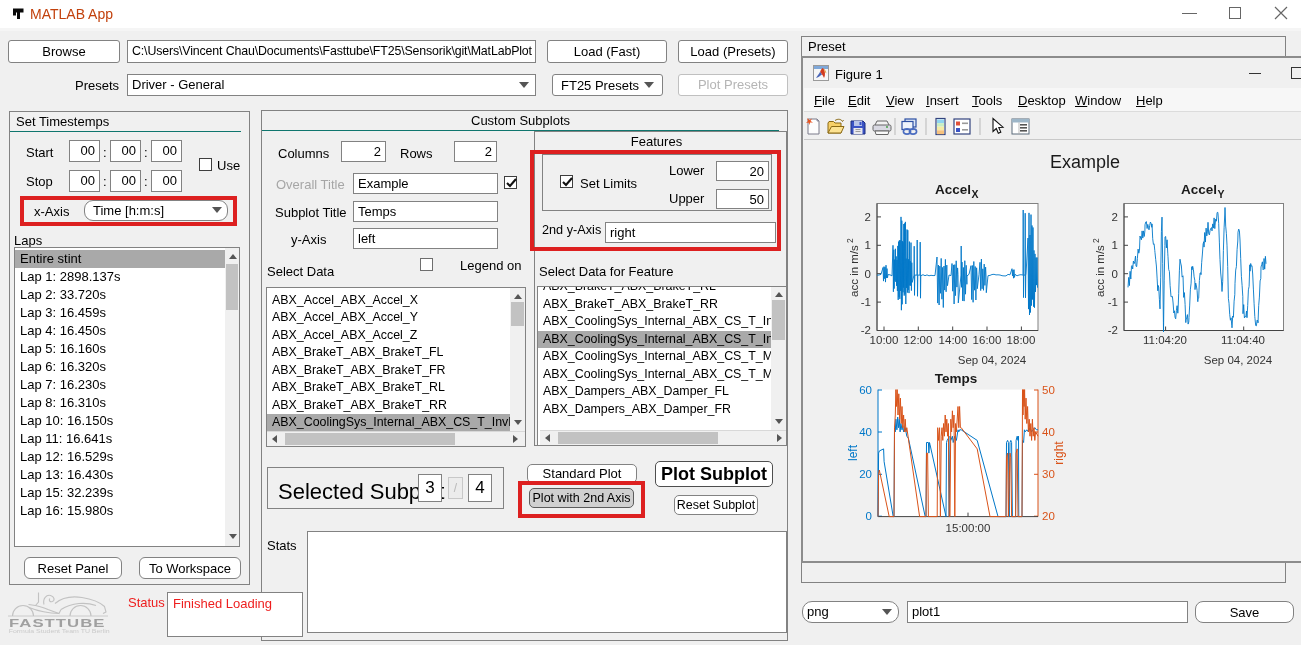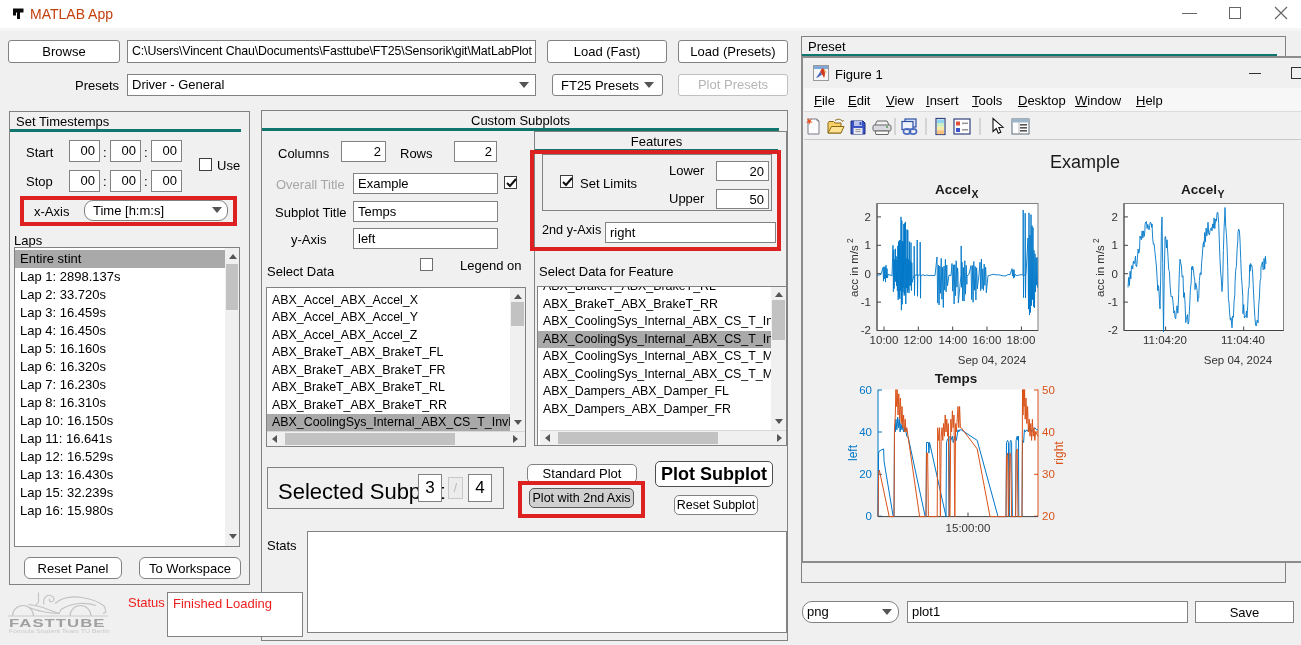--- a/index.html
+++ b/index.html
@@ -4,21 +4,21 @@
 <style>
 * { margin:0; padding:0; box-sizing:border-box; }
 html,body { width:1301px; height:645px; overflow:hidden; background:#f0f0f0;
   font-family:"Liberation Sans", sans-serif; font-size:13px; color:#000; }
 .abs { position:absolute; }
 .btn { position:absolute; background:#fff; border:1px solid #828282; border-radius:3px;
   text-align:center; line-height:21px; font-size:13px; }
 .inp { position:absolute; background:#fff; border:1px solid #828282; font-size:13px;
   padding:0 4px; line-height:20px; white-space:nowrap; overflow:hidden; }
 .panel { position:absolute; border:1px solid #828282; background:#f0f0f0; }
-.ptitle { position:absolute; left:0; top:0; right:8px; height:20px; border-bottom:3px solid #0f766e;
+.ptitle { position:absolute; left:0; top:0; right:8px; height:20px; border-bottom:1px solid #0f766e;
   font-size:13px; padding-left:6px; line-height:19px; }
 .lbl { position:absolute; font-size:13px; white-space:nowrap; }
 .cb { position:absolute; width:13px; height:13px; background:#fff; border:1px solid #6e6e6e; }
 .cbk { position:absolute; width:13px; height:13px; background:#fff; border:1px solid #3e3e3e; }
 .cbk svg { position:absolute; left:0px; top:1px; }
 .redbox { position:absolute; border:4px solid #dd2020; }
 .lrow { height:18.05px; line-height:18.05px; padding-left:5px; font-size:13px; white-space:nowrap; overflow:hidden; }
 .lrow2 { height:17.5px; line-height:17.5px; padding-left:5px; font-size:12.4px; white-space:nowrap; overflow:hidden; }
 .sel { background:#a9a9a9; }
 .sb { position:absolute; background:#f0f0f0; }
@@ -217,21 +217,21 @@
 
 <div class="lbl" style="left:267px;top:538px;">Stats</div>
 <div class="abs" style="left:307px;top:531px;width:480px;height:102px;background:#fff;border:1px solid #828282;"></div>
 
 <div class="panel" style="left:801px;top:36px;width:485px;height:547px;">
   <div class="ptitle">Preset</div>
 </div>
 <div class="inp" style="left:802px;top:601px;width:97px;height:22px;border-radius:10px;border-color:#828282;">png</div>
 <div class="arr" style="left:882px;top:609px;border-left:5px solid transparent;border-right:5px solid transparent;border-top:6px solid #555;"></div>
 <div class="inp" style="left:907px;top:601px;width:281px;height:22px;">plot1</div>
-<div class="btn" style="left:1195px;top:601px;width:99px;height:22px;border-radius:0;">Save</div>
+<div class="btn" style="left:1195px;top:601px;width:99px;height:22px;border-radius:8px;">Save</div>
 
 <div class="abs" style="left:801px;top:56px;width:507px;height:507px;background:#f0f0f0;border:2px solid #8c8c8c;"></div>
 
 <div class="abs" style="left:803px;top:58px;width:505px;height:30px;background:#f0f0f0;"></div>
 <svg class="abs" style="left:813px;top:65px;" width="16" height="16" viewBox="0 0 16 16">
   <rect x="0.5" y="0.5" width="15" height="15" fill="#f6f6f6" stroke="#9a9a9a" stroke-width="1"></rect>
   <rect x="1" y="1" width="14" height="3" fill="#7fa8d9"></rect>
   <path d="M3 13 C5 10 6 9 7.2 6.5 L9 9.5 C7 11 5 12.5 3 13 Z" fill="#4a66b8"></path>
   <path d="M7.2 6.5 C8 4.5 8.8 3.5 9.8 3 C10.6 3.4 11.4 5 11.8 7 C12.2 9.5 11.8 11.5 11 13 C10 10.5 9.5 10 9 9.5 L7.2 6.5 Z" fill="#d23b1e"></path>
   <path d="M9.8 3 C10.8 3.8 11.6 5.5 11.8 7 L13.5 8.5 C13 6 12 4 9.8 3 Z" fill="#e8a33d"></path>

